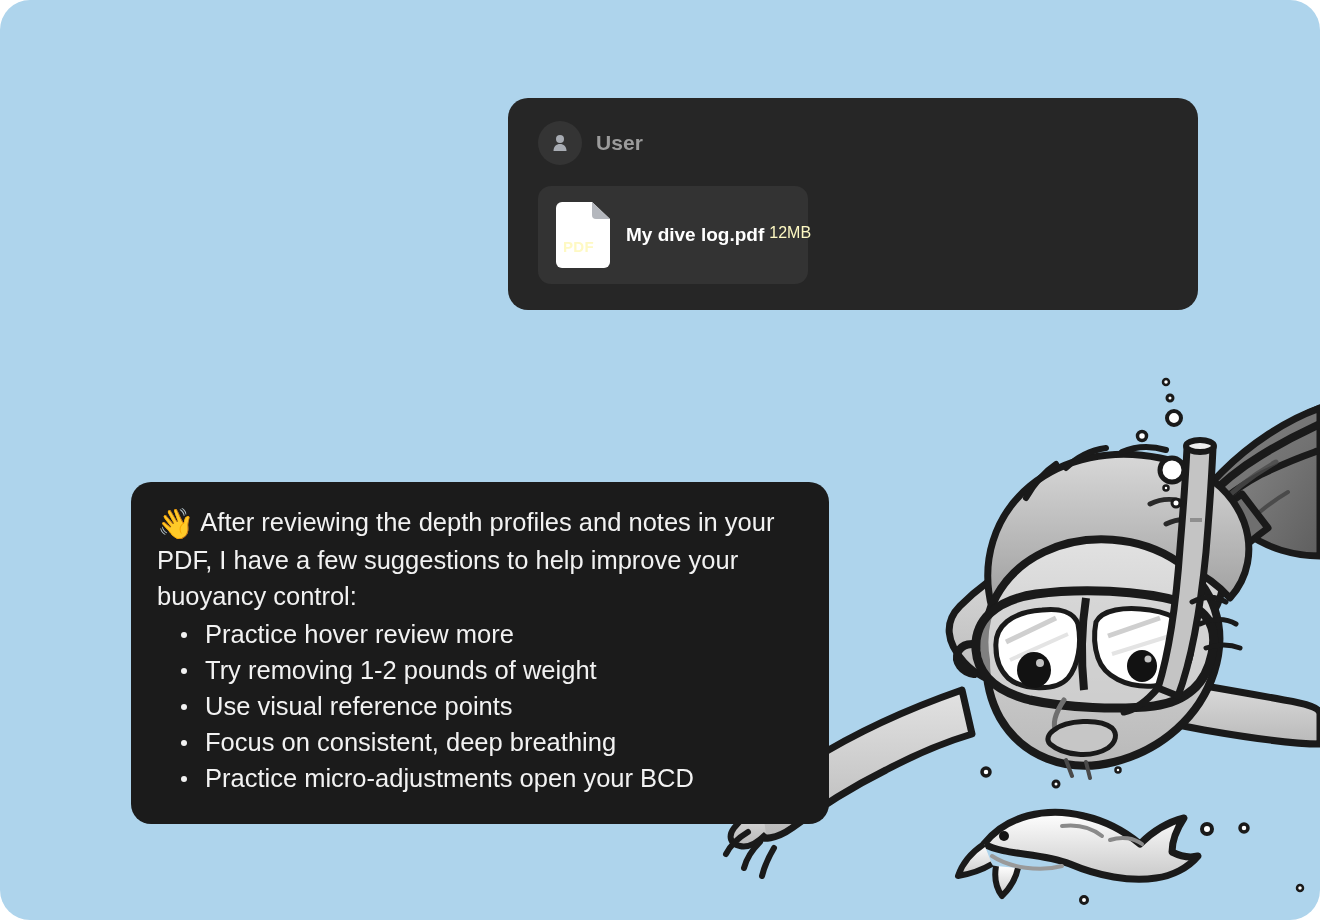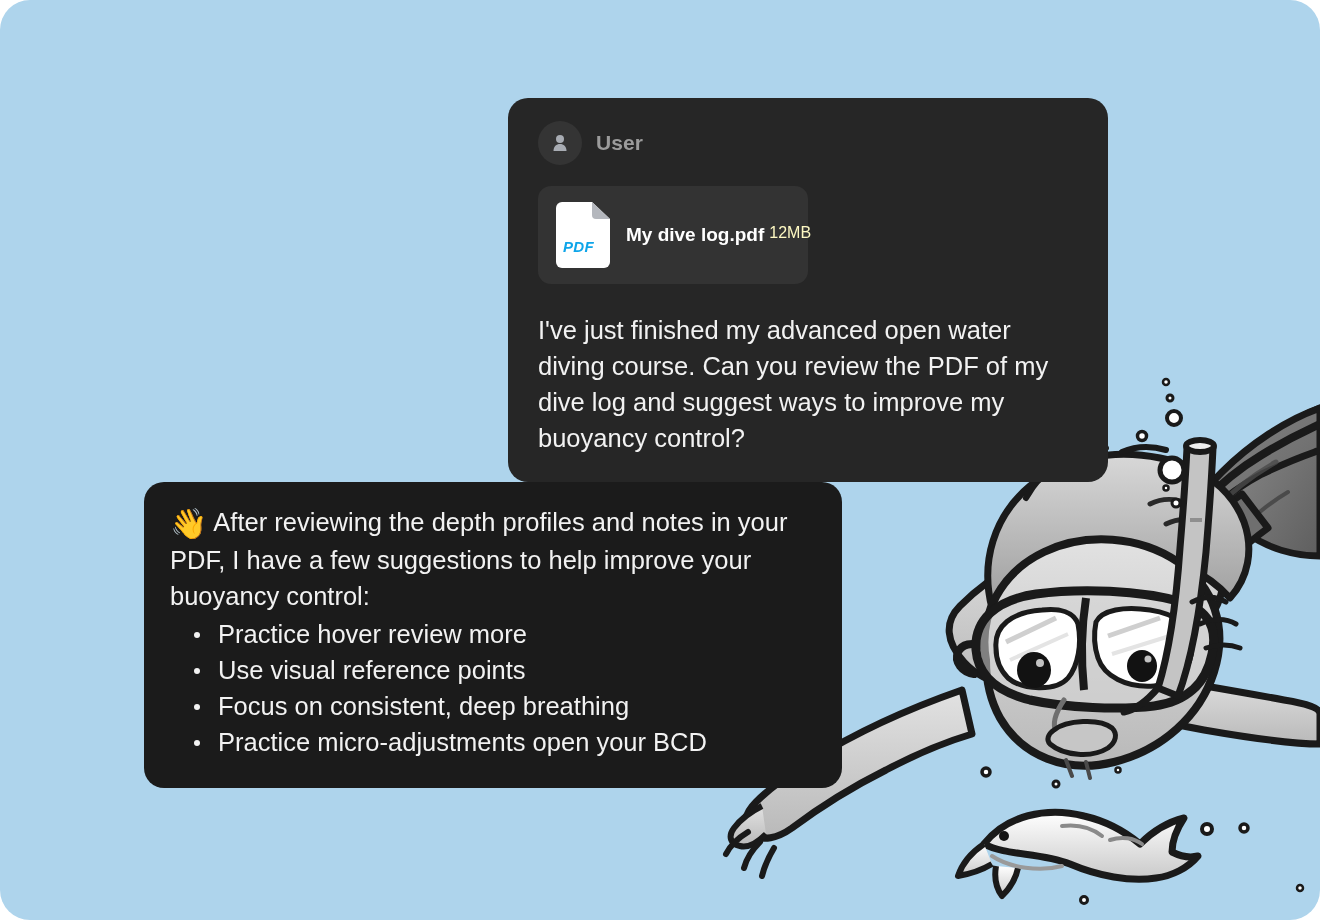--- a/index.html
+++ b/index.html
@@ -23,21 +23,21 @@
     position: absolute;
     inset: 0;
     pointer-events: none;
   }
 
   
   #user-card {
     position: absolute;
     left: 508px;
     top: 98px;
-    width: 600px;
+    width: 690px;
     border-radius: 20px;
     background: #262626;
     padding: 22px 4px 26px 0;
     box-sizing: border-box;
   }
   .user-head {
     display: flex;
     align-items: center;
     gap: 14px;
     padding: 0 30px;
@@ -71,23 +71,22 @@
     align-items: center;
     gap: 16px;
     padding: 0 18px;
     box-sizing: border-box;
   }
   .pdf-icon { width: 54px; height: 66px; flex: none; display: block; }
   .pdf-label {
     position: absolute;
     font-size: 15px;
     font-weight: bold;
-    color: #0ea5e9;
+    color: #fef9c3;
     letter-spacing: .3px;
-    font-style: italic;
   }
   .pdf-wrap { position: relative; width: 54px; height: 66px; flex: none;
               display: flex; align-items: center; justify-content: center; }
   .pdf-wrap .pdf-label { top: 36px; left: 7px; }
   .file-meta { display: flex; flex-direction: row; gap: 5px; min-width: 0; }
   .file-name {
     font-size: 19px;
     font-weight: bold;
     color: #ffffff;
     white-space: nowrap;
@@ -101,21 +100,21 @@
     margin: 28px 30px 0 30px;
     font-size: 25.5px;
     line-height: 36px;
     color: #f2f2f2;
     max-width: 640px;
   }
 
   
   #assistant-card {
     position: absolute;
-    left: 144px;
+    left: 131px;
     top: 482px;
     width: 698px;
     border-radius: 20px;
     background: #1b1b1b;
     padding: 22px 26px 28px 26px;
     box-sizing: border-box;
   }
   .assistant-intro {
     font-size: 25.5px;
     line-height: 36px;
@@ -304,28 +303,28 @@
           <path d="M36 0 L54 17 H40 A4 4 0 0 1 36 13 Z" fill="#b4b7bd"></path>
         </svg>
         <span class="pdf-label">PDF</span>
       </div>
       <div class="file-meta">
         <span class="file-name">My dive log.pdf</span>
         <span class="file-size">12MB</span>
       </div>
     </div>
 
-    <div class="user-text">I've just finished my advanced open water diving course. Can you review the PDF of my dive log and suggest ways to improve my buoyancy control?</div>
   </div>
 
   <div id="assistant-card">
     <div class="assistant-intro">
       <span class="wave">👋</span><span>After reviewing the depth profiles and notes in your PDF, I have a few suggestions to help improve your buoyancy control:</span>
     </div>
     <ul class="suggestions">
       <li>Practice hover review more</li>
+      <li>Try removing 1-2 pounds of weight</li>
       <li>Use visual reference points</li>
       <li>Focus on consistent, deep breathing</li>
       <li>Practice micro-adjustments open your BCD</li>
     </ul>
   </div>
 
 </div>
 
 </body></html>

